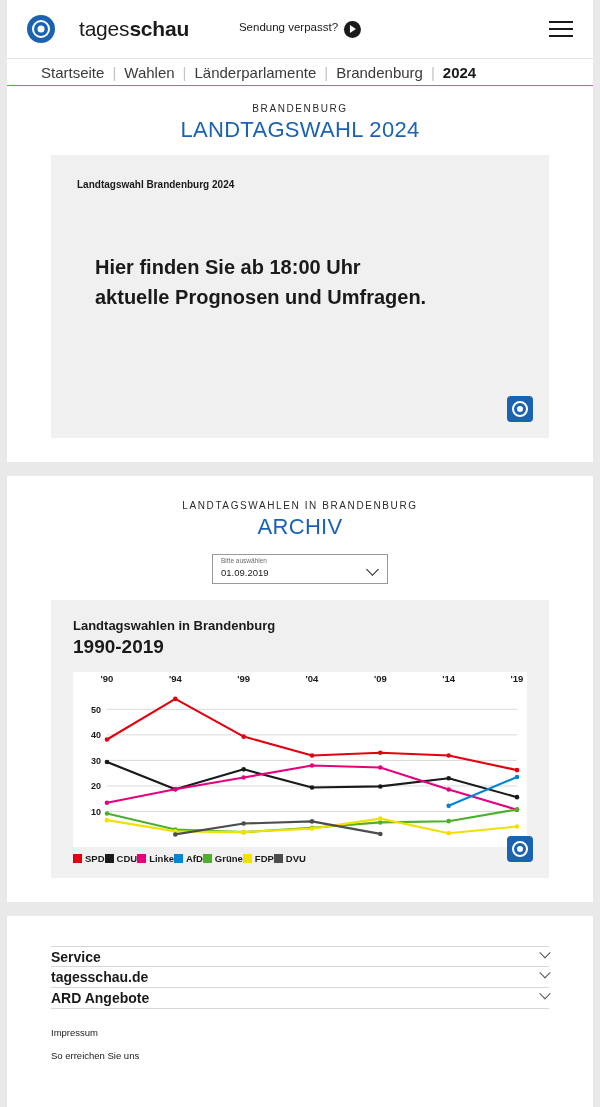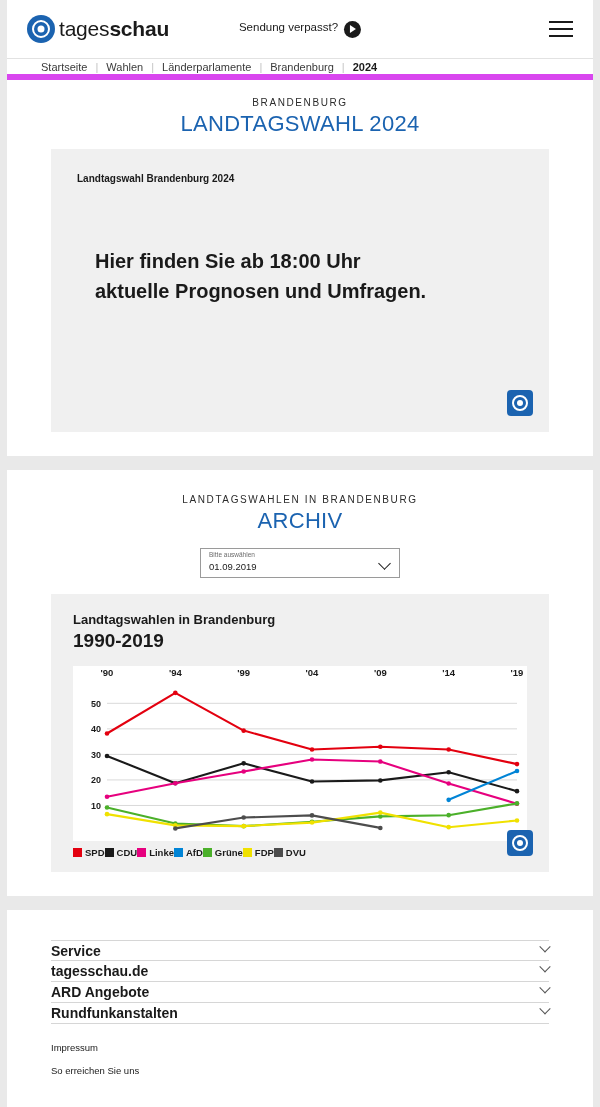--- a/index.html
+++ b/index.html
@@ -23,21 +23,21 @@
 
   
   .header {
     height: 58px;
     background: #ffffff;
     display: flex;
     align-items: center;
     padding: 0 20px;
     position: relative;
   }
-  .logo-wrap { display: flex; align-items: center; gap: 4px; }
+  .logo-wrap { display: flex; align-items: center; gap: 24px; }
   .logo-mark {
     width: 28px; height: 28px; border-radius: 50%;
     background: #1b63b0;
     display: flex; align-items: center; justify-content: center;
     position: relative;
   }
   .logo-mark .inner {
     width: 18px; height: 18px; border-radius: 50%;
     border: 2px solid #ffffff;
     display: block;
@@ -79,24 +79,24 @@
     width: 24px; height: 16px;
     display: flex; flex-direction: column; justify-content: space-between;
     cursor: pointer;
   }
   .burger span { display: block; height: 2px; background: #1a1a1a; width: 100%; }
 
   
   .breadcrumb {
     display: flex; align-items: center;
     padding: 0 20px 0 34px;
-    height: 22px;
+    height: 28px;
     border-top: 1px solid #e2e2e2;
-    border-bottom: 6px solid #d946ef;
-    font-size: 11px;
+    border-bottom: 1px solid #d946ef;
+    font-size: 15px;
     color: #3a3a3a;
   }
   .breadcrumb .crumb { padding: 0 8px; }
   .breadcrumb .crumb:first-child { padding-left: 0; }
   .breadcrumb .sep { color: #c4c4c4; }
   .breadcrumb .crumb.current { font-weight: bold; color: #1a1a1a; }
 
   
   .title-block { text-align: center; padding: 17px 0 12px; }
   .kicker {
@@ -135,21 +135,21 @@
     content: ""; position: absolute; left: 50%; top: 50%;
     width: 6px; height: 6px; background: #fff; border-radius: 50%;
     transform: translate(-50%, -50%);
   }
 
   .section-gap { height: 14px; background: #e9e9e9; margin-top: 24px; }
 
   
   .archive-wrap { padding-top: 24px; }
   .select-wrap {
-    width: 200px; margin: 14px auto 0;
+    width: 176px; margin: 14px auto 0;
     border: 1px solid #9a9a9a; background: #fff;
     height: 30px; position: relative; padding: 3px 8px;
     text-align: left;
   }
   .select-label { font-size: 6.5px; color: #6b6b6b; line-height: 1; }
   .select-value { font-size: 9.5px; color: #1a1a1a; margin-top: 2px; }
   .chev {
     position: absolute; right: 10px; top: 10px;
     width: 9px; height: 9px; border-right: 1.4px solid #1a1a1a;
     border-bottom: 1.4px solid #1a1a1a; transform: rotate(45deg);
@@ -372,24 +372,20 @@
         <span class="acc-chev"></span>
       </div>
       <div class="acc-row">
         <span>tagesschau.de</span>
         <span class="acc-chev"></span>
       </div>
       <div class="acc-row">
         <span>ARD Angebote</span>
         <span class="acc-chev"></span>
       </div>
-      <div class="acc-row">
-        <span>Rundfunkanstalten</span>
-        <span class="acc-chev"></span>
-      </div>
     </div>
     <div class="flinks">
       <div class="flink">Impressum</div>
       <div class="flink">So erreichen Sie uns</div>
     </div>
 
   </div>
 
 </div>
 

